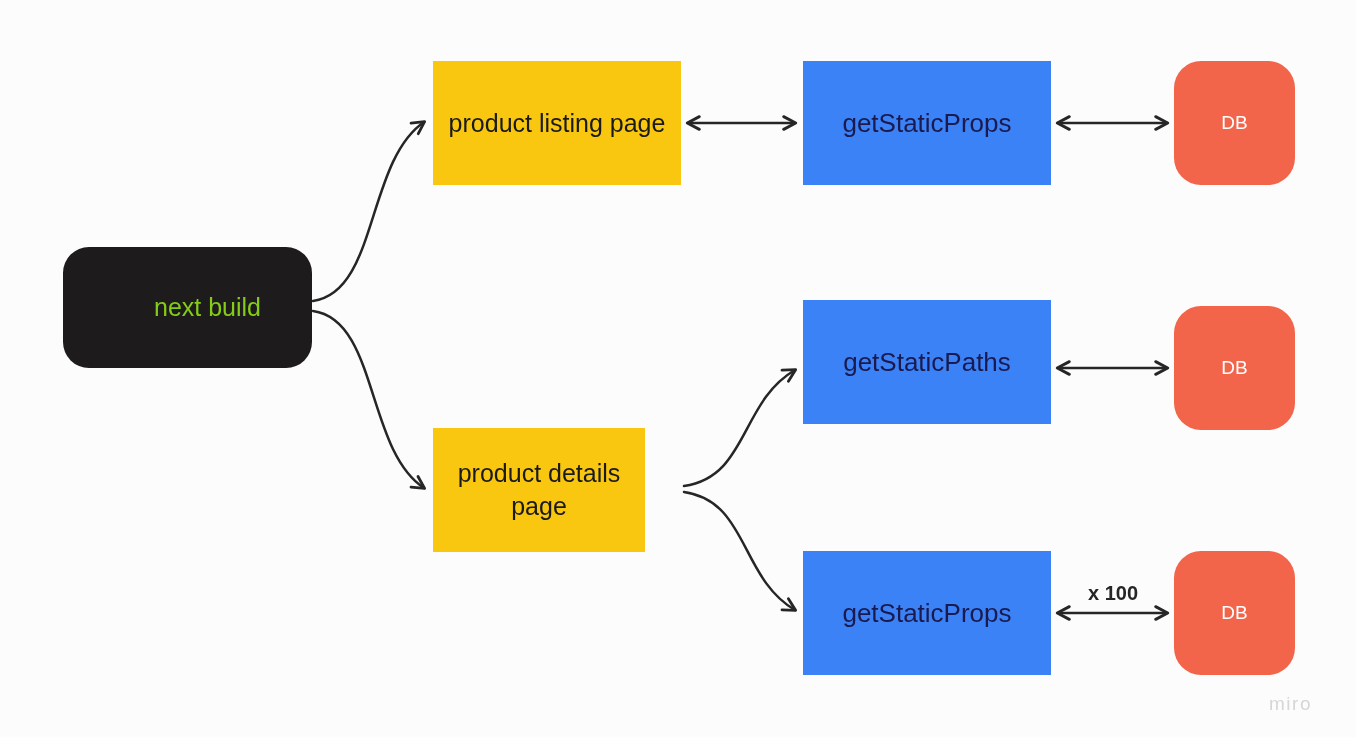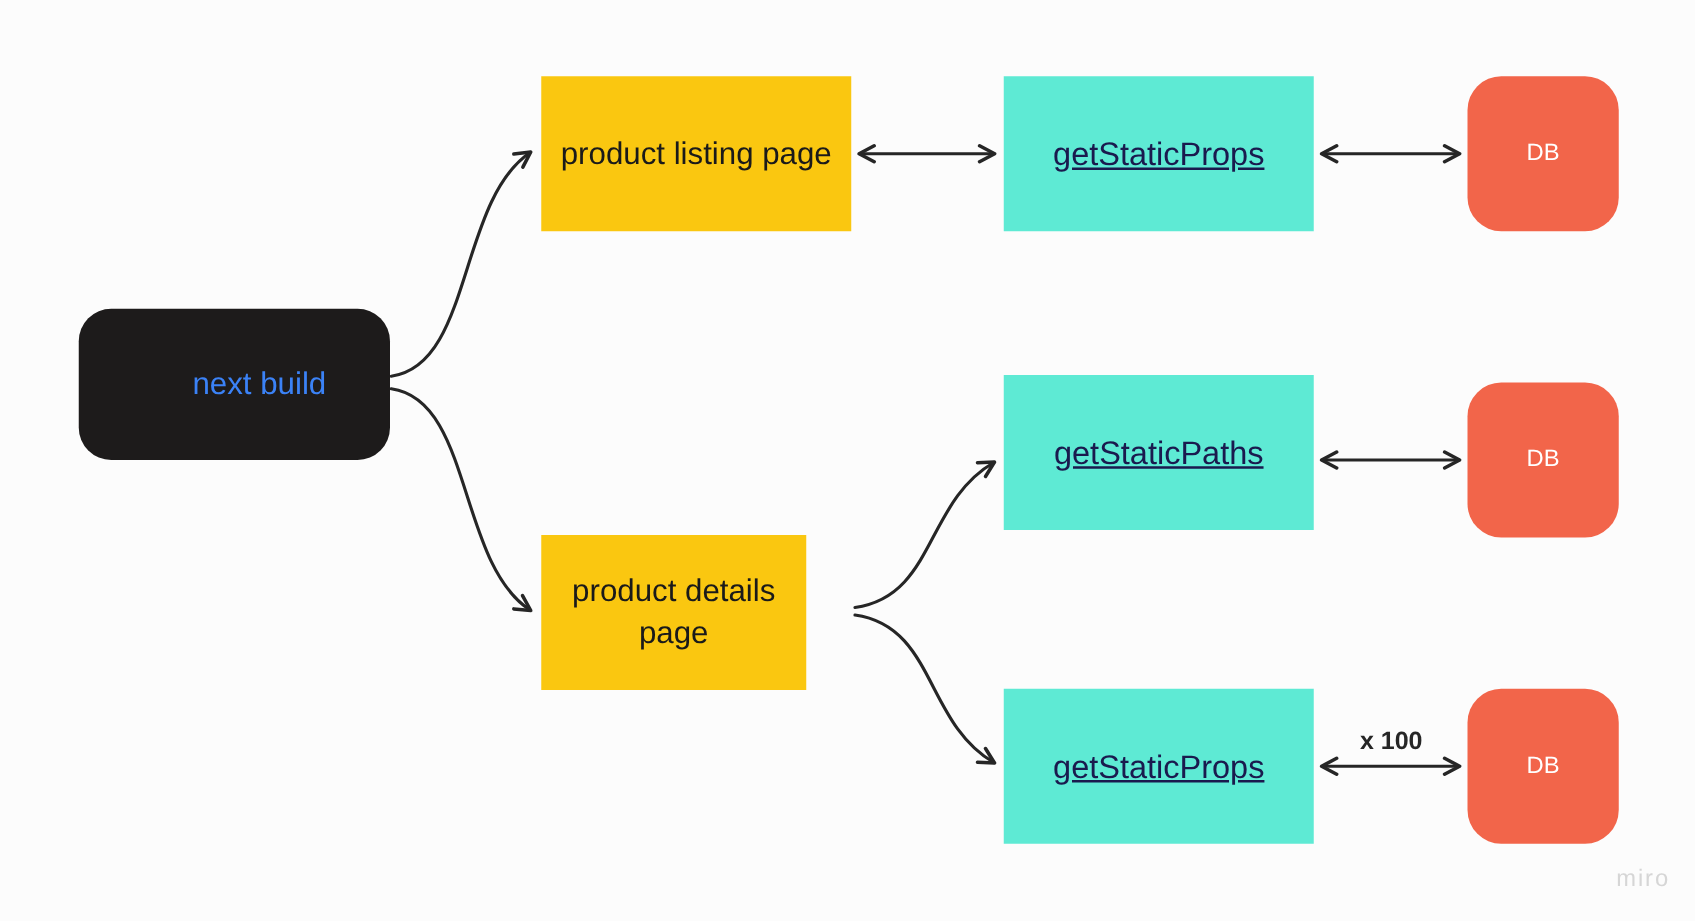--- a/index.html
+++ b/index.html
@@ -11,47 +11,46 @@
     overflow: hidden;
   }
   .canvas { position: absolute; inset: 0; }
   .node {
     position: absolute;
     display: flex; align-items: center; justify-content: center;
     text-align: center; box-sizing: border-box;
     cursor: default;
   }
   .node--black {
-    background: #1d1b1b; color: #3b82f6;
+    background: #1d1b1b; color: #84cc16;
     border-radius: 26px; font-size: 25px; padding-left: 40px;
   }
   .node--yellow {
     background: #fac710; color: #1a1a1a;
     font-size: 25px; line-height: 1.32; padding: 0 8px;
   }
   .node--gray {
-    background: #5eead4; color: #1a1a4e;
+    background: #3b82f6; color: #1a1a4e;
     font-size: 26px;
-    text-decoration: underline;
   }
   .node--orange {
     background: #f2654a; color: #ffffff;
     font-size: 19px;
     border-radius: 27px;
   }
   .connectors { position: absolute; inset: 0; pointer-events: none; }
   .edge-label {
     position: absolute;
     left: 1063px; top: 582px; width: 100px;
     text-align: center;
     font-size: 20px; font-weight: bold; color: #262626;
   }
   .watermark {
     position: absolute;
-    right: 20px; bottom: 22px;
+    right: 44px; bottom: 22px;
     font-size: 19px; letter-spacing: 1.5px;
     color: #d6d6d6;
   }
 </style>
 </head>
 <body>
 
 <div class="canvas">
 
   <svg class="connectors" width="1356" height="737" viewBox="0 0 1356 737">

